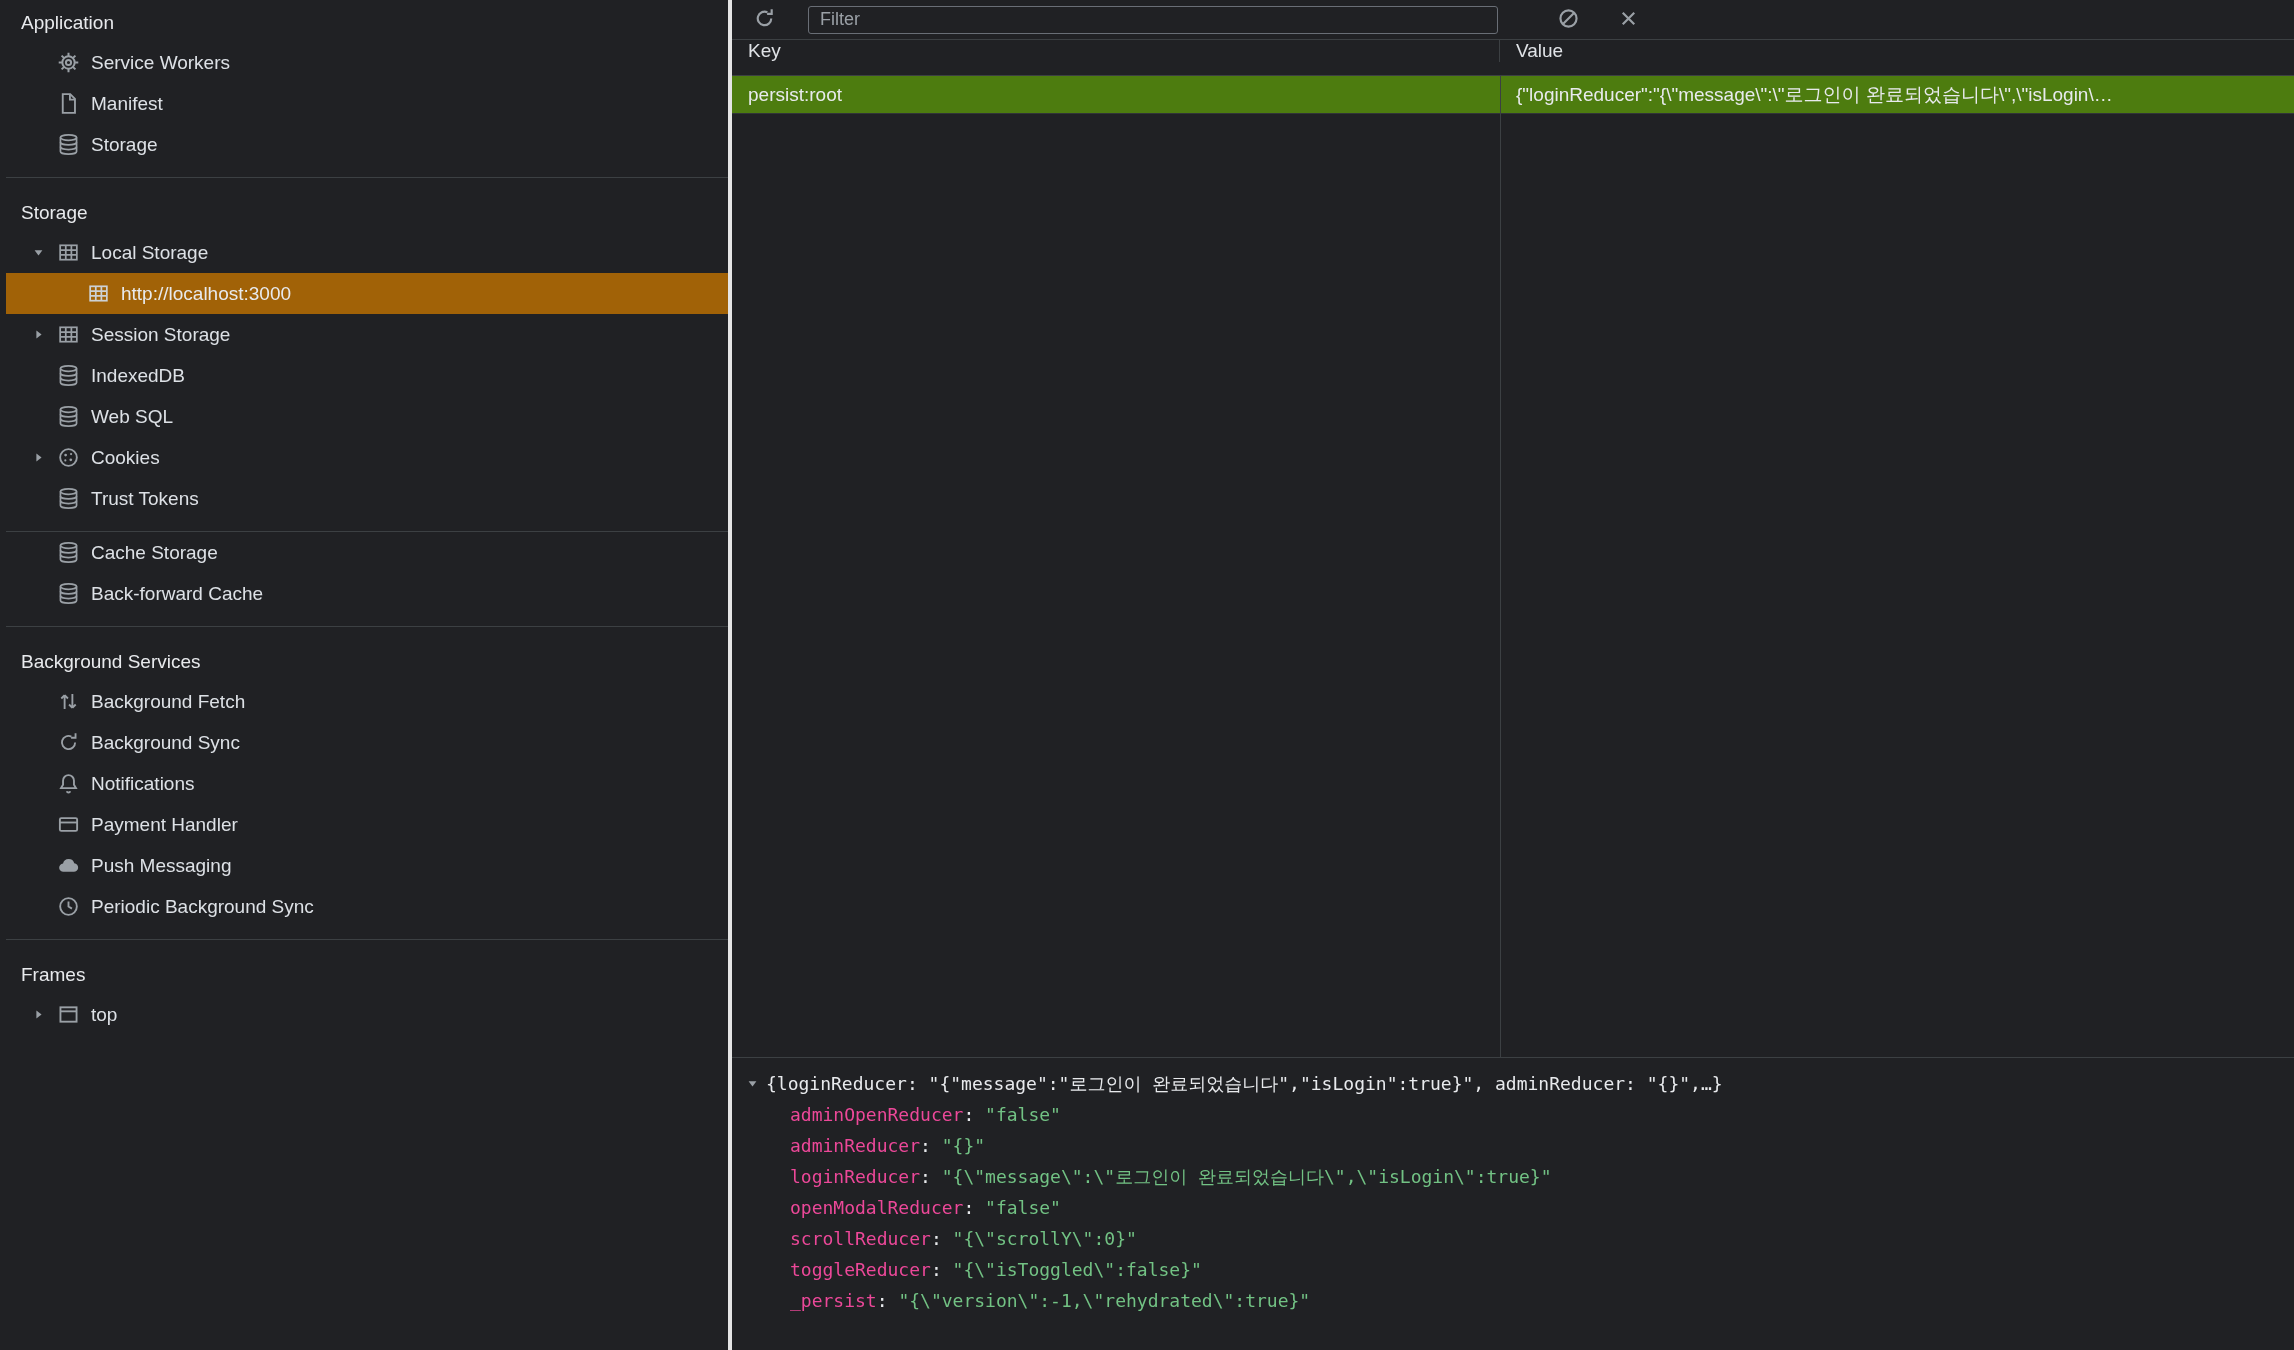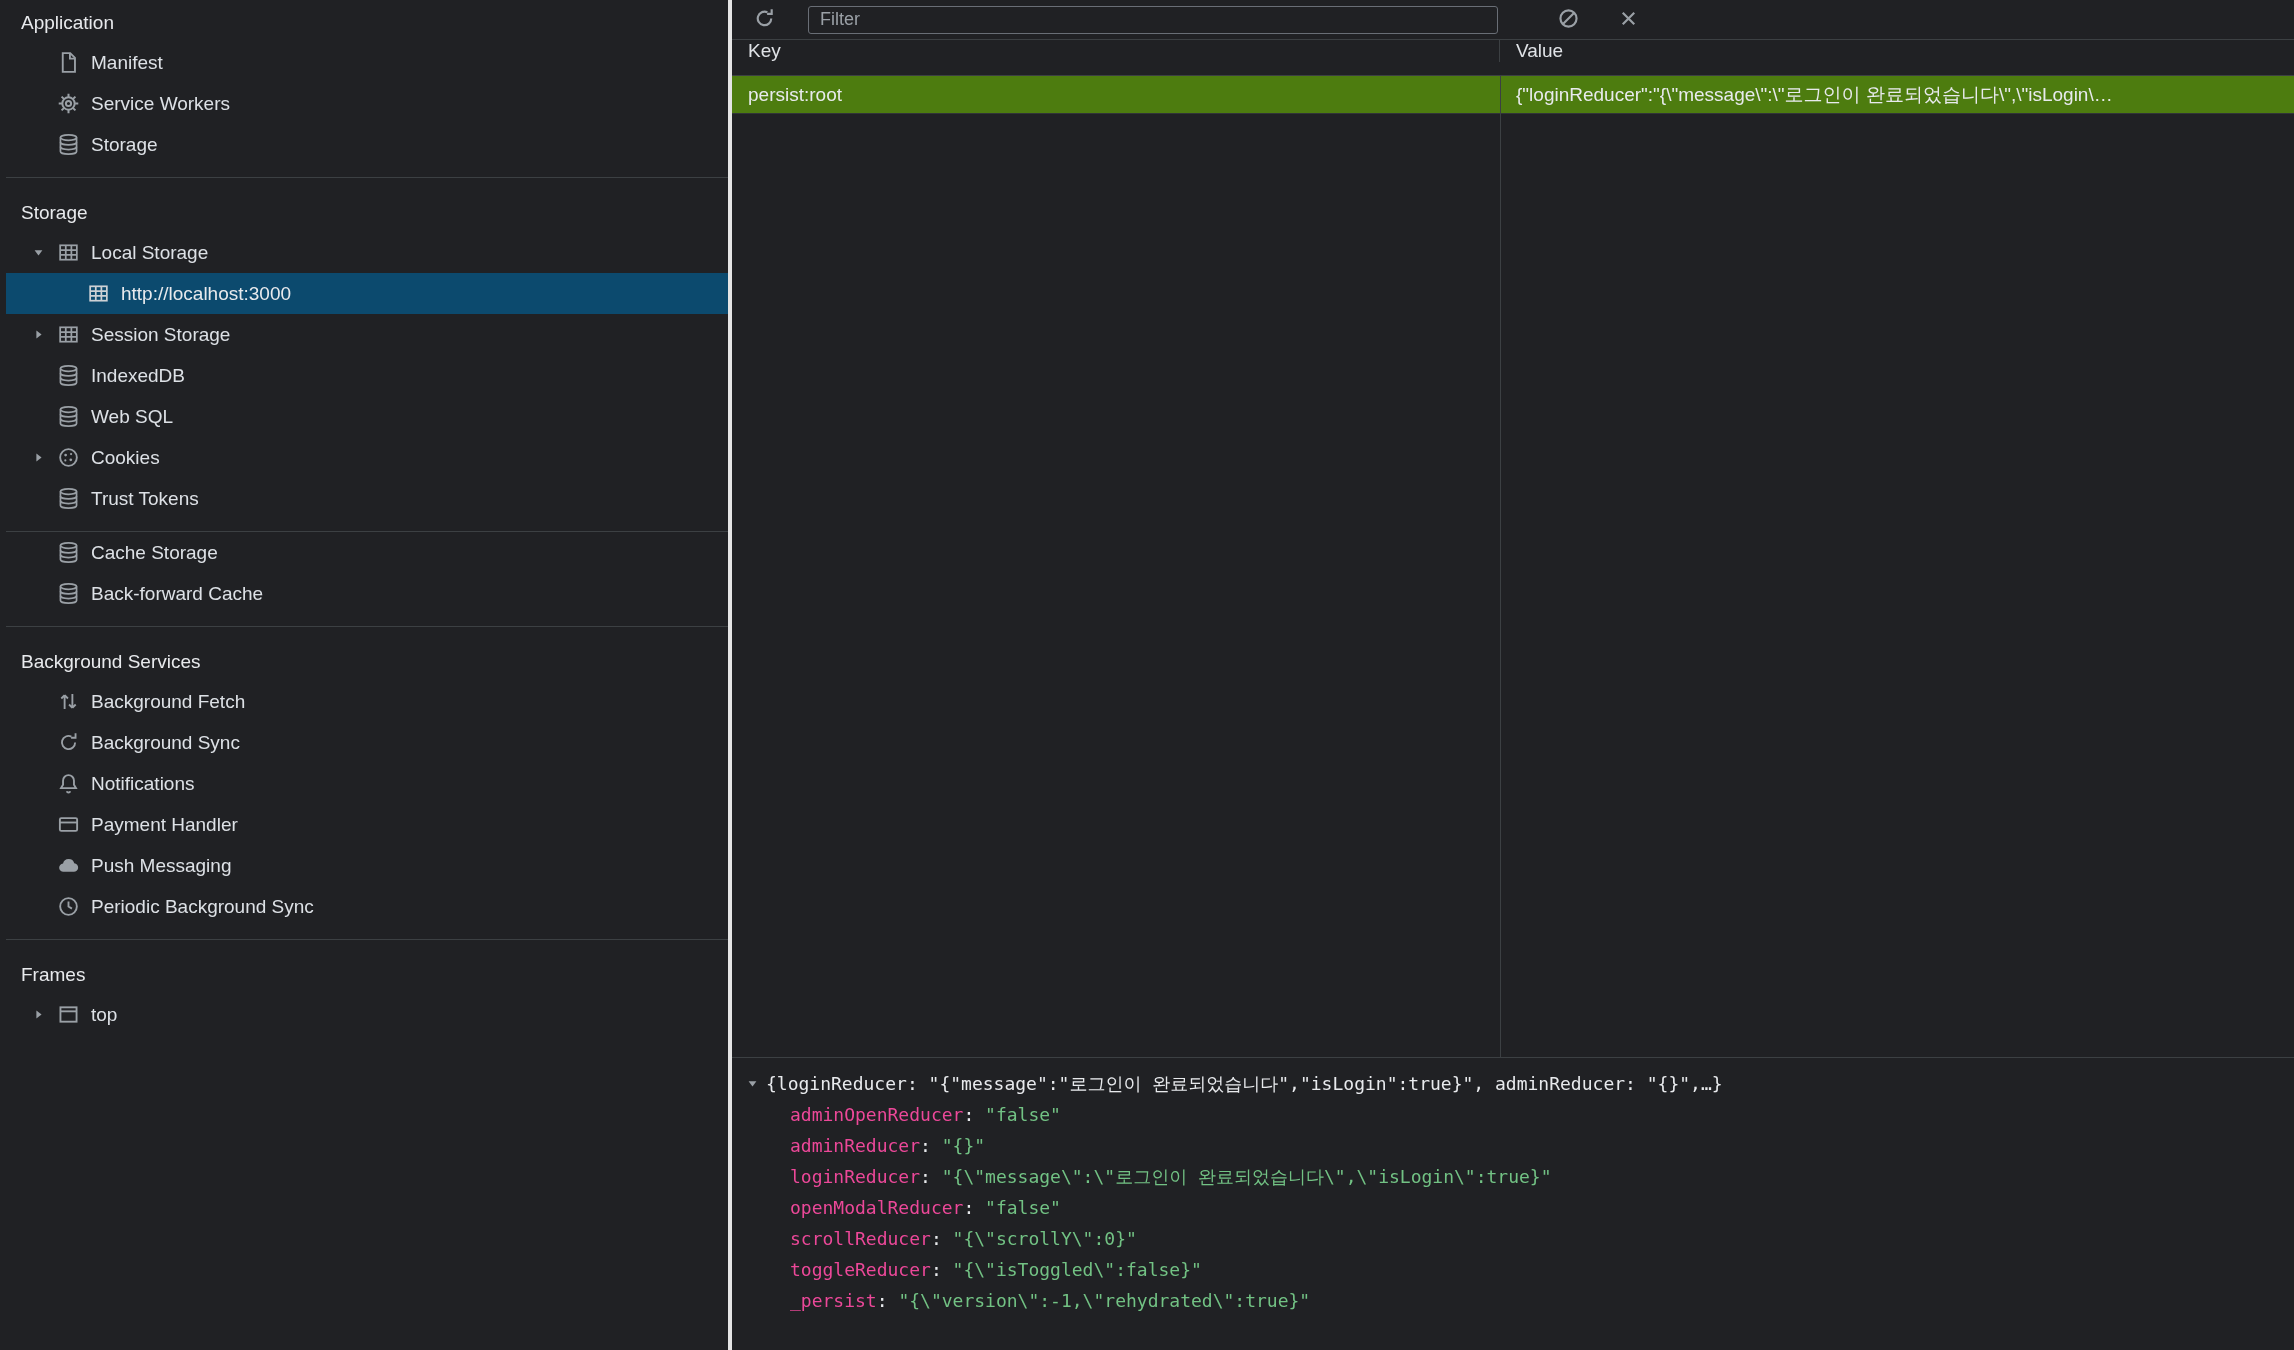--- a/index.html
+++ b/index.html
@@ -24,21 +24,21 @@
   .section { border-bottom: 1px solid #3c4043; padding-bottom: 12px; }
   .section:last-child { border-bottom: none; }
   .section-title { padding: 24px 0 8px 15px; color: #e8eaed; }
   .section:first-child .section-title { padding-top: 12px; }
   .tree-row {
     display: flex; align-items: center;
     height: 41px; padding-left: 26px;
     white-space: nowrap; cursor: default; color: #dde1e6;
   }
   .tree-row.child { padding-left: 80px; }
-  .tree-row.selected { background: #0c4a6e; color: #e8eaed; }
+  .tree-row.selected { background: #a16207; color: #e8eaed; }
   .disc { width: 24px; min-width: 24px; display: inline-flex; align-items: center; color: #9aa0a6; }
   .disc svg { width: 13px; height: 13px; }
   .icon {
     width: 24px; min-width: 24px; height: 24px; margin-right: 11px;
     display: inline-flex; align-items: center; justify-content: center;
     color: #9aa0a6;
   }
   .icon svg { width: 23px; height: 23px; }
   .tree-row.selected .icon { color: #cdd1d5; }
   .lbl { overflow: hidden; }
@@ -114,37 +114,37 @@
 <body>
 
 <div class="app">
 
   <aside class="sidebar">
       <div class="section">
         <div class="section-title">Application</div>
         <div class="tree-row">
           <span class="disc"></span>
           <span class="icon">
-            <svg viewBox="0 0 16 16" fill="none" stroke="currentColor" stroke-width="1.3">
-              <path d="M4 1.5h5.2l3.3 3.3v9.7H4z"></path>
-              <path d="M9 1.5v3.8h3.5"></path>
-            </svg>
-          </span>
-          <span class="lbl">Manifest</span>
-        </div>
-        <div class="tree-row">
-          <span class="disc"></span>
-          <span class="icon">
             <svg viewBox="0 0 16 16" fill="none" stroke="currentColor" stroke-width="1.4">
               <path d="M8 1.2v2.2M8 12.6v2.2M1.2 8h2.2M12.6 8h2.2M3.2 3.2l1.6 1.6M11.2 11.2l1.6 1.6M12.8 3.2l-1.6 1.6M4.8 11.2l-1.6 1.6"></path>
               <circle cx="8" cy="8" r="4.3"></circle>
               <circle cx="8" cy="8" r="1.8"></circle>
             </svg>
           </span>
           <span class="lbl">Service Workers</span>
+        </div>
+        <div class="tree-row">
+          <span class="disc"></span>
+          <span class="icon">
+            <svg viewBox="0 0 16 16" fill="none" stroke="currentColor" stroke-width="1.3">
+              <path d="M4 1.5h5.2l3.3 3.3v9.7H4z"></path>
+              <path d="M9 1.5v3.8h3.5"></path>
+            </svg>
+          </span>
+          <span class="lbl">Manifest</span>
         </div>
         <div class="tree-row">
           <span class="disc"></span>
           <span class="icon">
             <svg viewBox="0 0 16 16" fill="none" stroke="currentColor" stroke-width="1.2">
               <ellipse cx="8" cy="3.2" rx="5.6" ry="1.9"></ellipse>
               <path d="M2.4 3.2v3.2c0 1.05 2.5 1.9 5.6 1.9s5.6-.85 5.6-1.9V3.2"></path>
               <path d="M2.4 6.4v3.2c0 1.05 2.5 1.9 5.6 1.9s5.6-.85 5.6-1.9V6.4"></path>
               <path d="M2.4 9.6v3.2c0 1.05 2.5 1.9 5.6 1.9s5.6-.85 5.6-1.9V9.6"></path>
             </svg>

